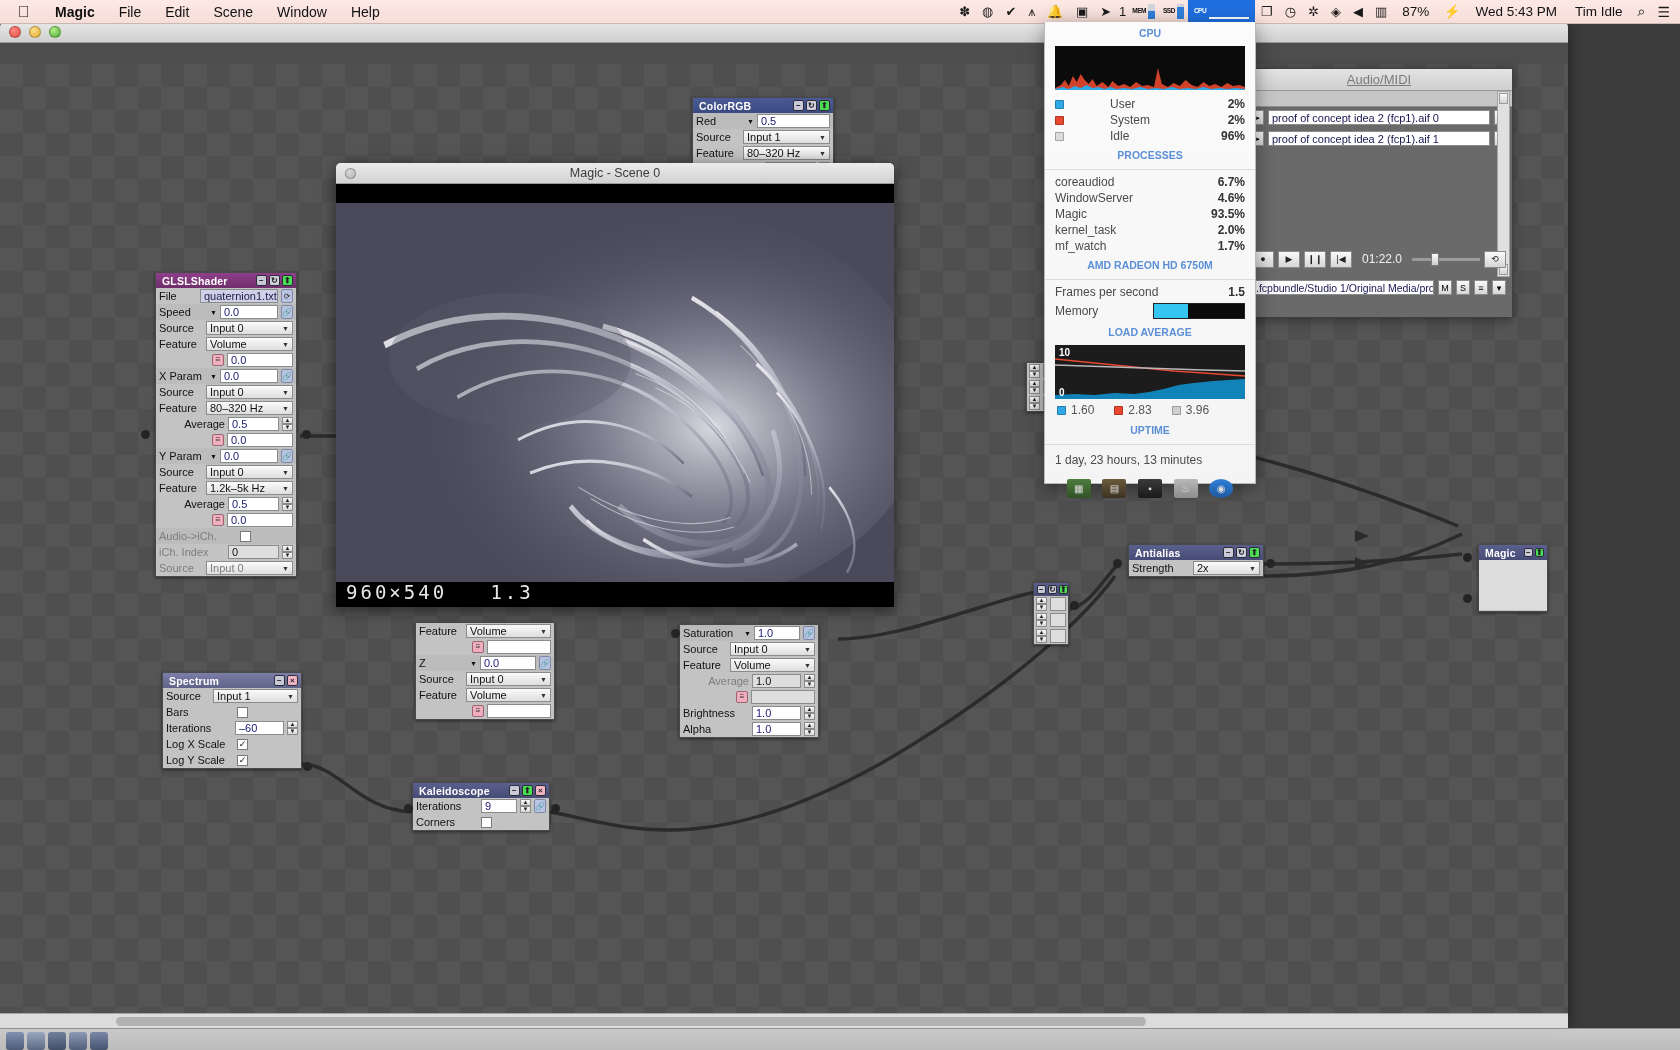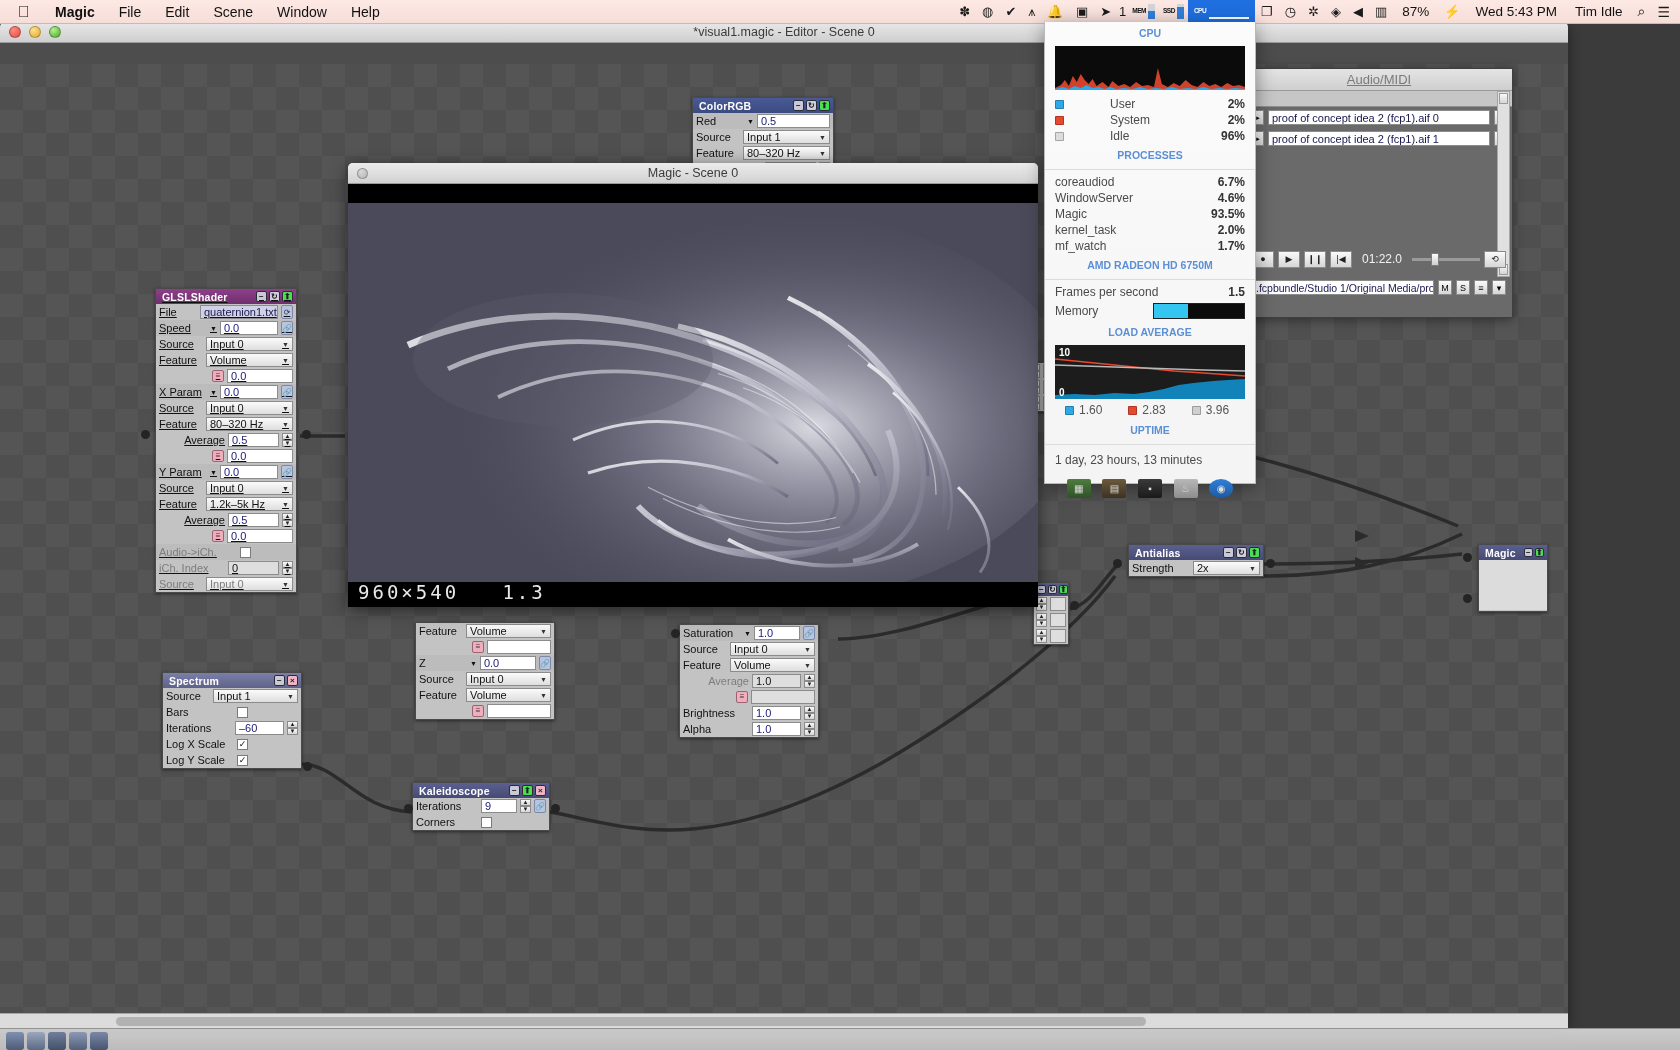--- a/index.html
+++ b/index.html
@@ -118,24 +118,23 @@
   .port { position:absolute; width:9px; height:9px; border-radius:50%; background:#242424; }
 
   
   .hdr-purple { background:linear-gradient(#8e3f8a,#6f2f6b); }
   .hdr-blue   { background:linear-gradient(#4a5a96,#3b4a80); }
   .hdr-slate  { background:linear-gradient(#7b7fa8,#5f6389); }
   .hdr-dark   { background:linear-gradient(#5a5f8e,#464b75); }
 
   
   .preview {
-    position:absolute; left:336px; top:163px; width:690px; height:444px;
+    position:absolute; left:336px; top:163px; width:558px; height:444px;
     background:#d8d8d8; border-radius:5px 5px 0 0; box-shadow:0 3px 16px rgba(0,0,0,.55);
     overflow:hidden;
-    margin-left:12px;
   }
   .preview .pv-title {
     height:21px; background:linear-gradient(#ebebeb,#d2d2d2); border-bottom:1px solid #9a9a9a;
     display:flex; align-items:center; position:relative;
   }
   .pv-title .tl { width:11px; height:11px; background:radial-gradient(circle at 35% 30%,#d8d8d8,#b5b5b5); margin-left:9px;}
   .pv-title .t { position:absolute; left:0; right:0; text-align:center; font-size:12.5px; color:#3b3b3b;}
   .pv-body { position:absolute; top:21px; left:0; right:0; bottom:0; background:#000; }
   .pv-art {
     position:absolute; top:19px; left:0; right:0; bottom:25px;
@@ -214,21 +213,20 @@
 
 <div id="root">
 
   <div class="editor-win">
     <div class="titlebar">
       <div class="traffic">
         <div class="tl r"></div>
         <div class="tl y"></div>
         <div class="tl g"></div>
       </div>
-      <div class="win-title">*visual1.magic - Editor - Scene 0</div>
     </div>
 
     <div class="canvas">
 
       <svg class="wires" viewBox="0 0 1568 964" preserveAspectRatio="none">
         <g stroke="#2b2b2b" stroke-width="3.5" fill="none">
           <path d="M300,372 C325,372 330,372 345,372"></path>
           <path d="M300,700 C340,700 355,745 412,748"></path>
           <path d="M550,748 C620,760 700,800 880,700 C1000,630 1080,560 1115,512"></path>
           <path d="M838,575 C900,575 980,540 1035,528"></path>
@@ -236,21 +234,21 @@
           <path d="M1262,500 C1330,500 1390,498 1462,490"></path>
           <path d="M1262,512 C1340,512 1400,500 1462,470"></path>
           <path d="M1200,380 C1290,400 1380,430 1458,462"></path>
         </g>
         <g fill="#2b2b2b">
           <path d="M1355,493 l14,6 l-14,6 z"></path>
           <path d="M1355,466 l14,6 l-14,6 z"></path>
         </g>
       </svg>
 
-      <div class="node" style="left:155px; top:224px; width:142px;text-decoration:underline;">
+      <div class="node" style="left:155px; top:208px; width:142px;">
         <div class="node-hdr hdr-purple">
           <span class="ttl">GLSLShader</span>
           <span class="hbtns">
             <span class="hb min">−</span>
             <span class="hb mid">↻</span>
             <span class="hb on">⬆</span>
           </span>
         </div>
         <div class="row">
           <span class="lbl" style="width:38px">File</span>
@@ -825,21 +823,21 @@
     <div class="la-graph">
       <svg width="100%" height="100%" viewBox="0 0 192 54" preserveAspectRatio="none">
         <rect width="192" height="54" fill="#1c1c1c"></rect>
         <path d="M0,50 L20,49 L40,50 L60,48 L80,49 L95,47 L110,44 L125,40 L140,38 L160,36 L175,35 L192,34 L192,54 L0,54 Z" fill="#1183b8"></path>
         <polyline points="0,14 30,17 60,20 90,23 120,26 150,28 192,31" fill="none" stroke="#e8482f" stroke-width="1.6"></polyline>
         <polyline points="0,20 30,21 60,22 90,23 120,24 150,25 192,26" fill="none" stroke="#b9b9b9" stroke-width="1.3"></polyline>
       </svg>
       <span style="position:absolute; left:4px; top:2px; color:#fff; font-size:10px; font-weight:bold;">10</span>
       <span style="position:absolute; left:4px; bottom:1px; color:#fff; font-size:10px; font-weight:bold;">0</span>
     </div>
-    <div style="display:flex; padding:0 20px; gap:26px; font-size:12px; color:#555;text-align:right;">
+    <div style="display:flex; padding:0 12px; gap:20px; font-size:12px; color:#555;text-align:right;">
       <span style="display:flex; align-items:center; gap:5px;">
           <span class="sw" style="background:#2fa8e8; margin:0"></span>
           <span>1.60</span>
         </span>
       <span style="display:flex; align-items:center; gap:5px;">
           <span class="sw" style="background:#e8482f; margin:0"></span>
           <span>2.83</span>
         </span>
       <span style="display:flex; align-items:center; gap:5px;">
           <span class="sw" style="background:#cfcfcf; margin:0"></span>

